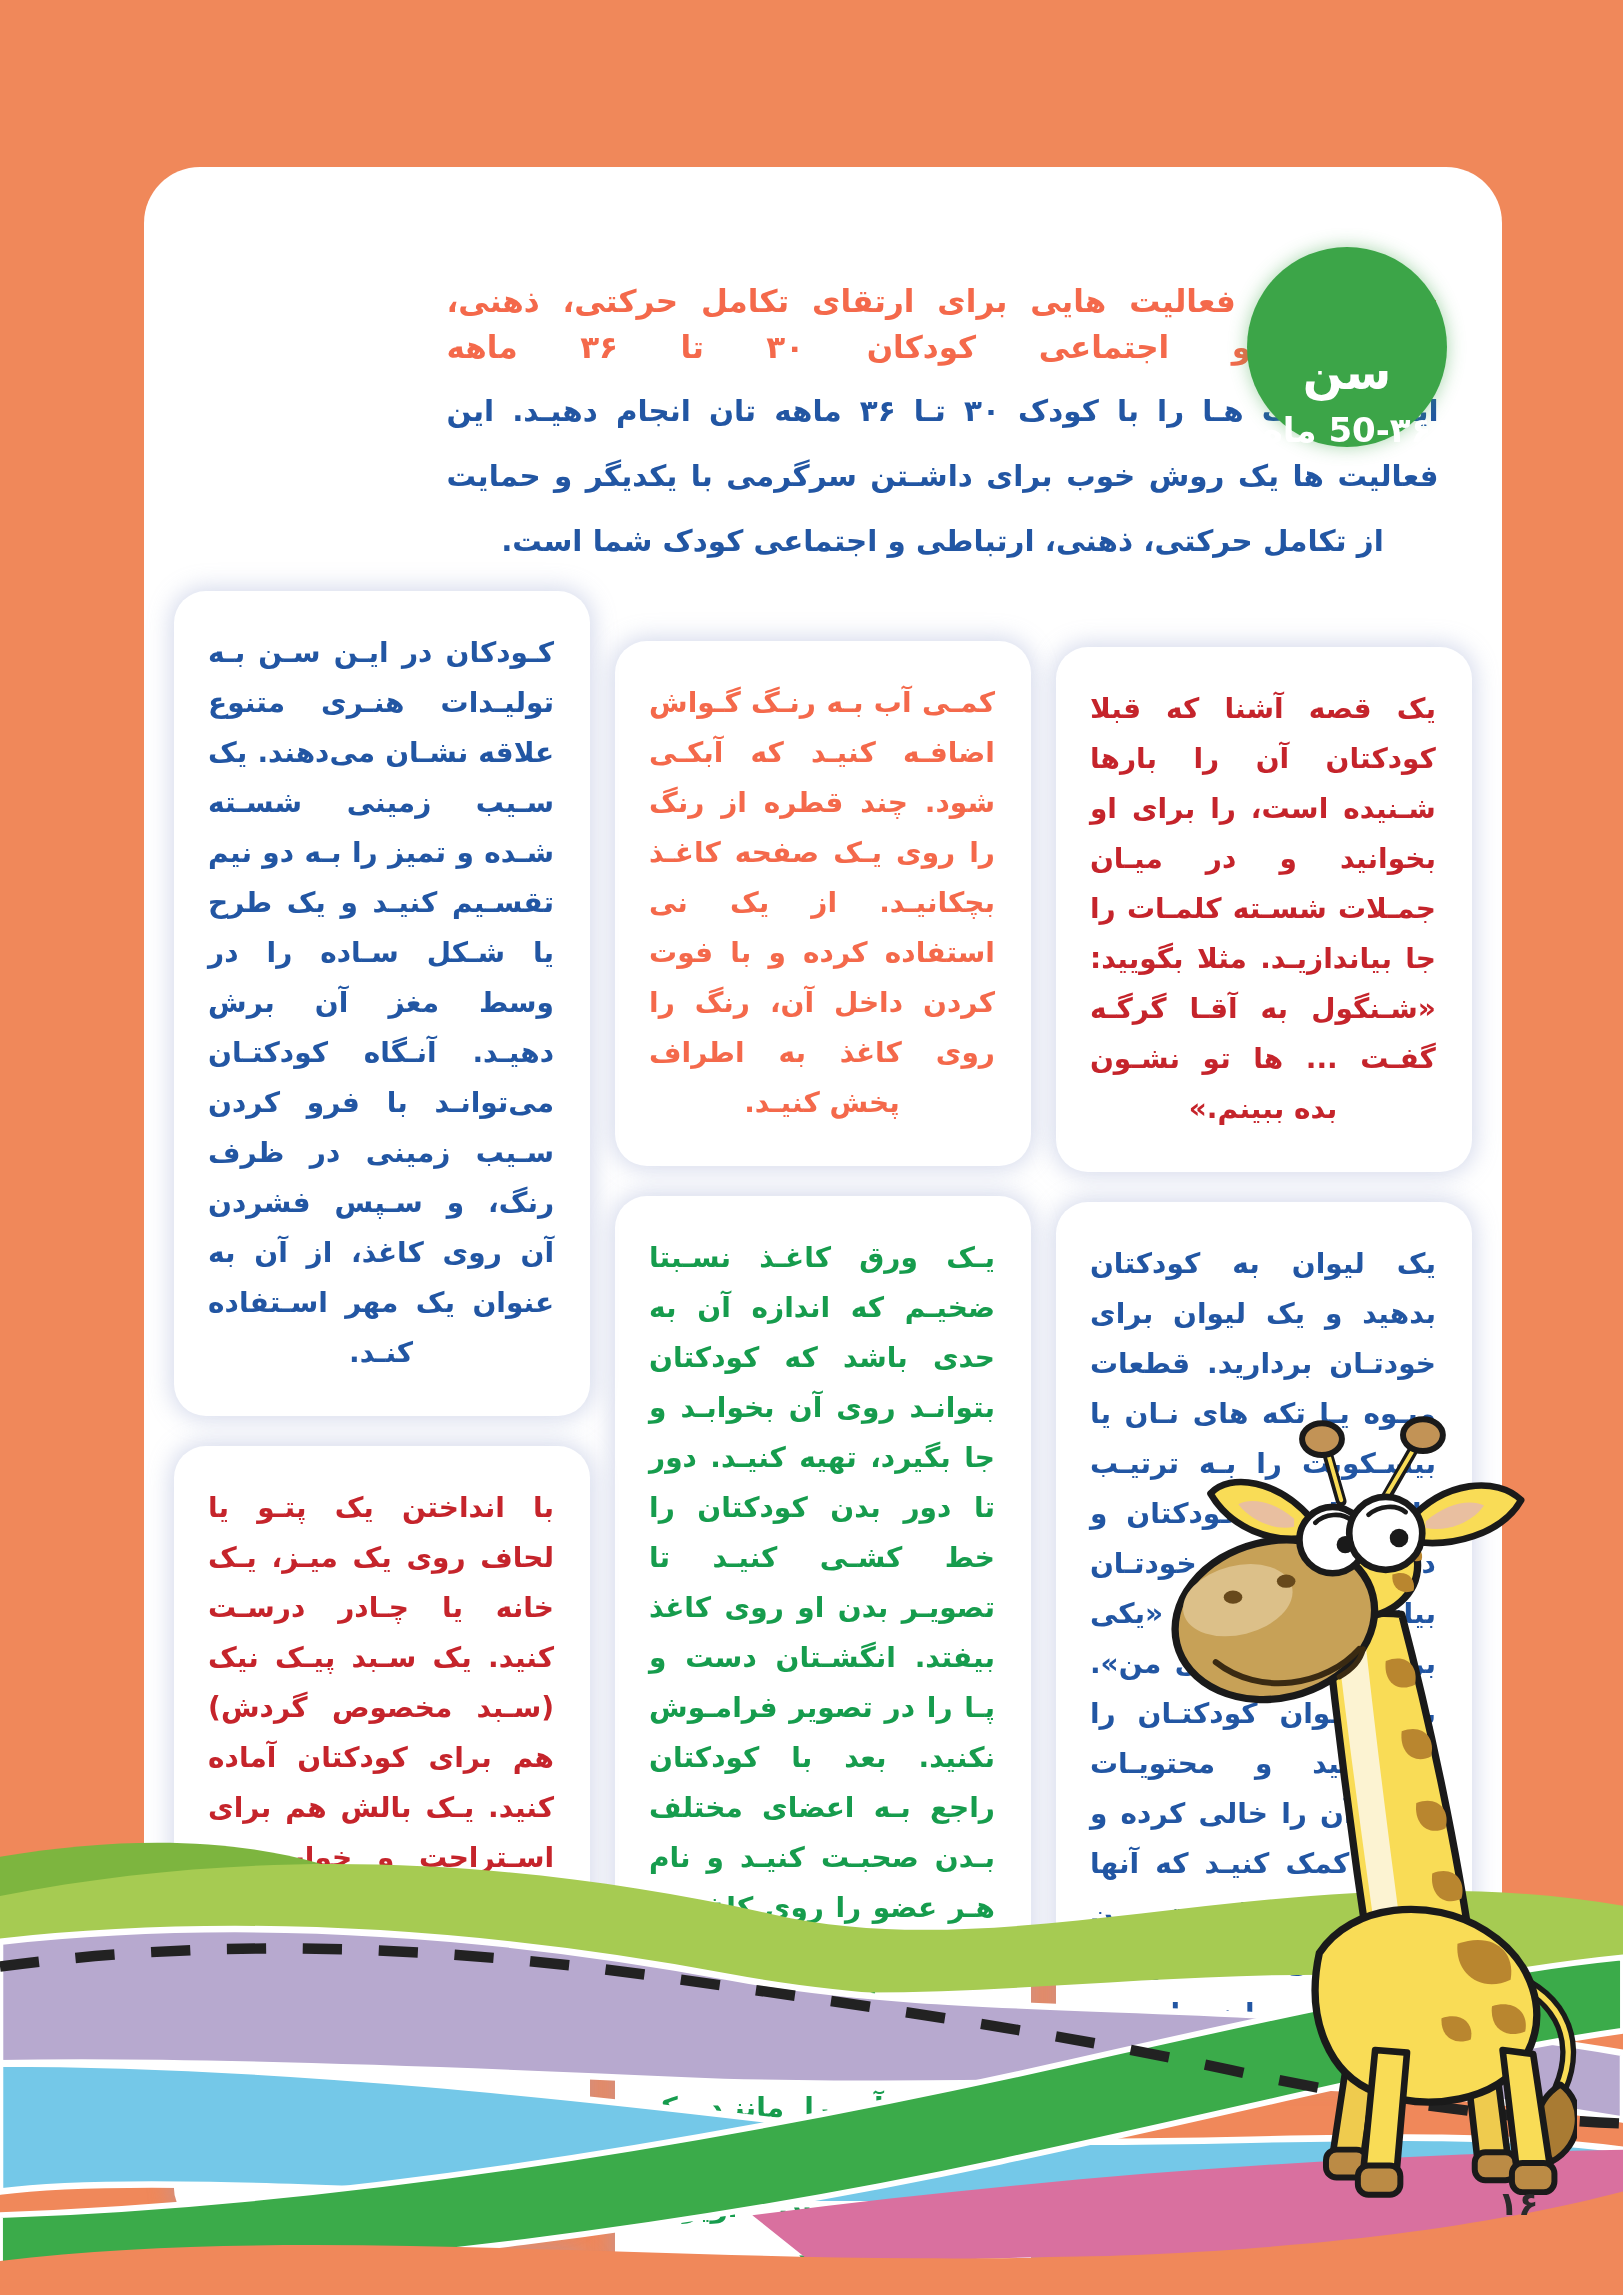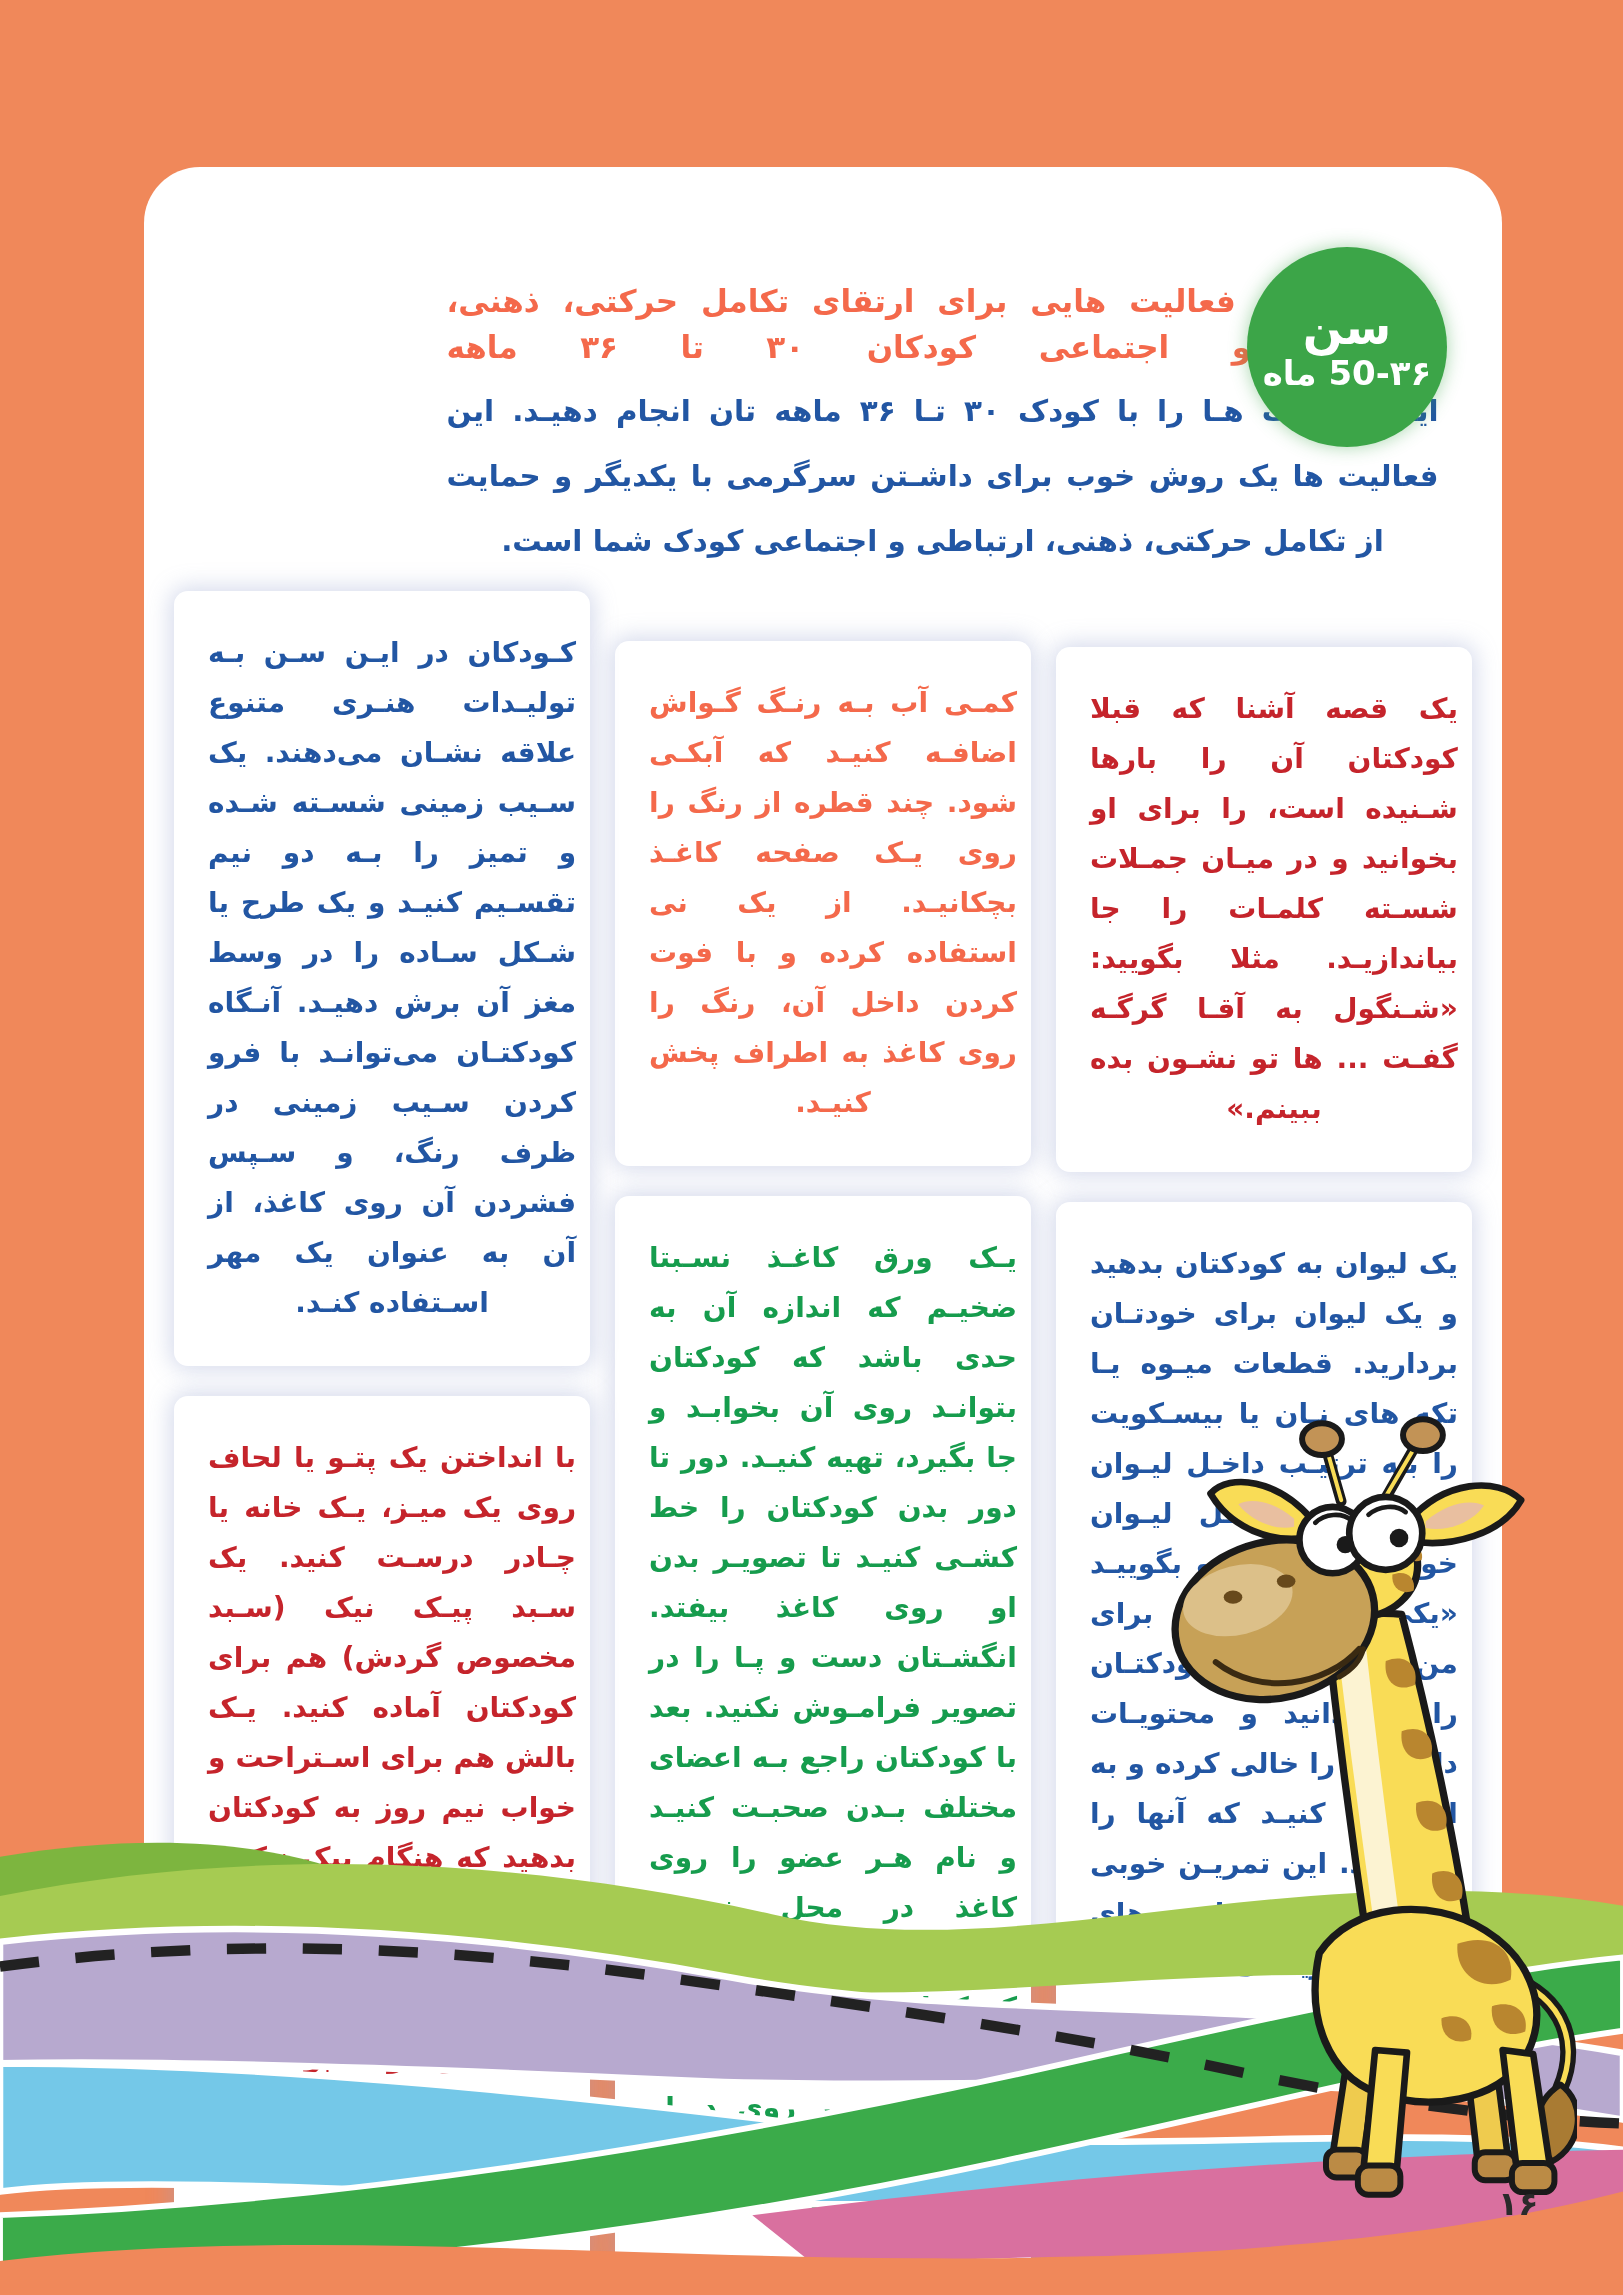--- a/index.html
+++ b/index.html
@@ -35,22 +35,22 @@
 
   
   .badge{
     position:absolute;
     left:1247px; top:247px;
     width:200px; height:200px;
     border-radius:50%;
     background:var(--badge-green);
     box-shadow:0 0 18.3px rgba(60,165,72,.45);
     color:#fff;
-    display:flex;flex-direction:column;align-items:center;justify-content:center;
-    gap:5px;
+    display:flex;flex-direction:column;align-items:center;justify-content:flex-end;
+    gap:17px;
     z-index:4;
     direction:rtl;
     text-align:center;
   }
   .badge .b1{font-size:47px;line-height:1;}
   .badge .b2{font-size:34px;line-height:1;}
 
   
   .header{direction:rtl;margin:0 36px 0 275px;}
   .header .title{
@@ -76,23 +76,23 @@
     gap:25px;
     margin-top:17px;
     padding:0 2.6px;
   }
   .col{flex:1 1 0;display:flex;flex-direction:column;gap:30px;}
   .col.offset-r{margin-top:56px;}
   .col.offset-m{margin-top:50px;}
 
   .tcard{
     background:#fff;
-    border-radius:14px;
+    border-radius:32px;
     box-shadow:0 0 22px 3.9px rgba(148,160,205,.38);
-    padding:37px 14px 38px 34px;
+    padding:37px 36px 38px 34px;
   }
   .tcard p{
     direction:rtl;
     font-size:28px;
     line-height:50px;
     text-align:justify;
     text-align-last:center;
   }
   .ink-red p{color:var(--text-red);}
   .ink-blue p{color:var(--text-blue);}

